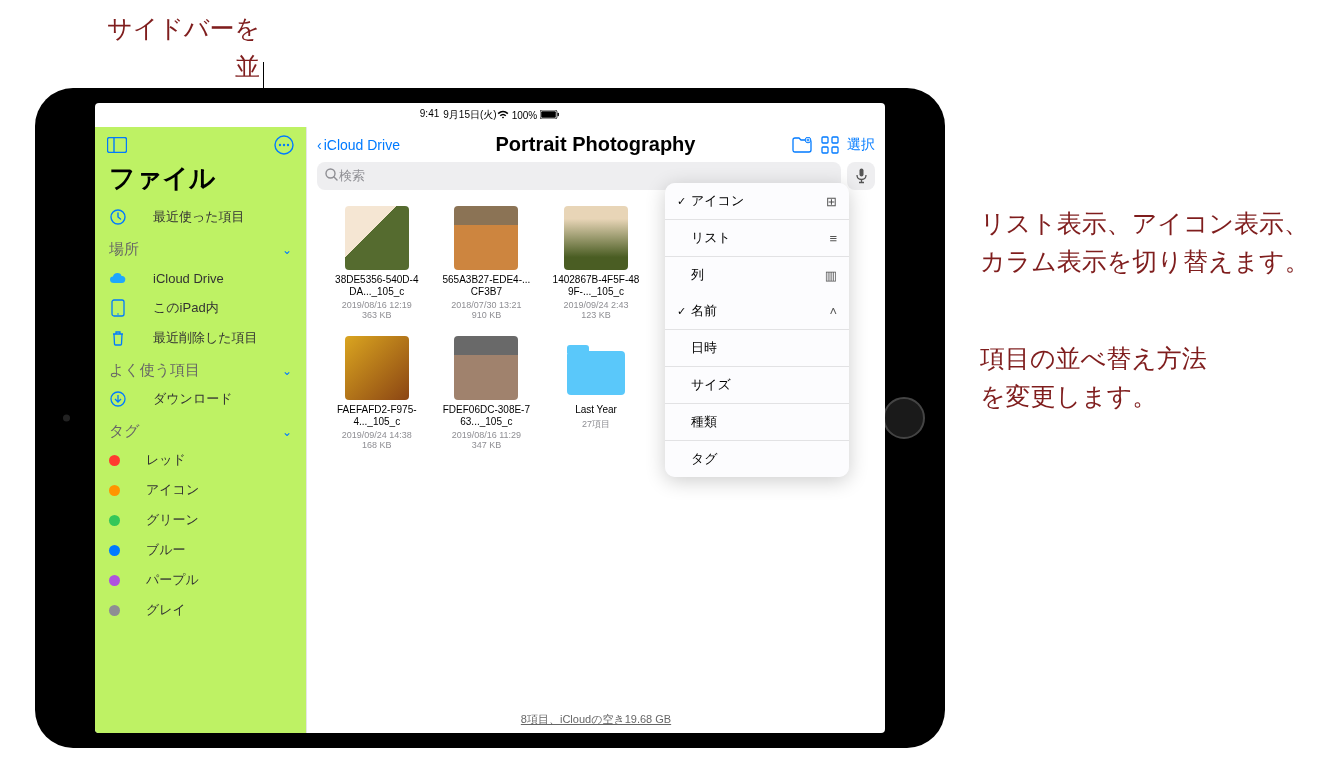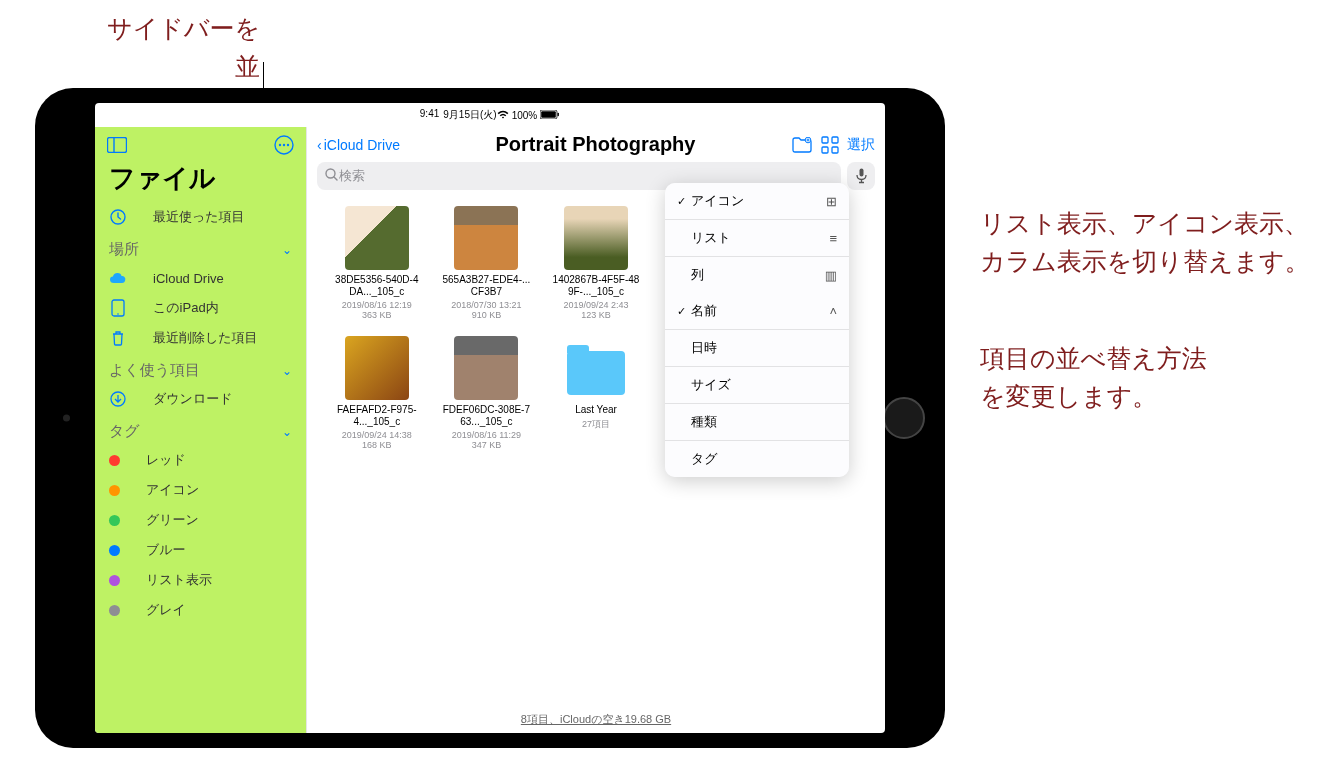--- a/index.html
+++ b/index.html
@@ -205,21 +205,21 @@
             <div class="sb-row">
      <span class="tag-dot" style="background:#34c759"></span>
      <span>グリーン</span>
    </div>
             <div class="sb-row">
      <span class="tag-dot" style="background:#007aff"></span>
      <span>ブルー</span>
    </div>
             <div class="sb-row">
      <span class="tag-dot" style="background:#af52de"></span>
-     <span>リスト表示</span>
+     <span>パープル</span>
    </div>
             <div class="sb-row">
      <span class="tag-dot" style="background:#8e8e93"></span>
      <span>グレイ</span>
    </div>
           </div>
       </div>
 
       <div class="main">
         <div class="main-header">

